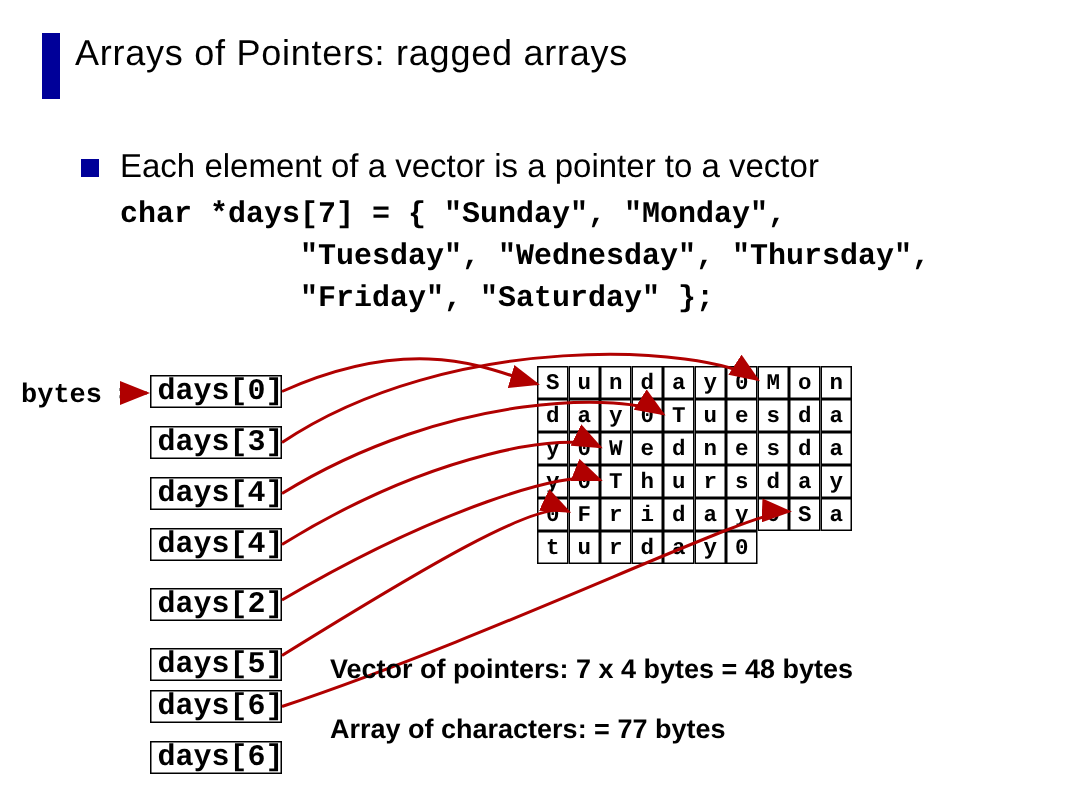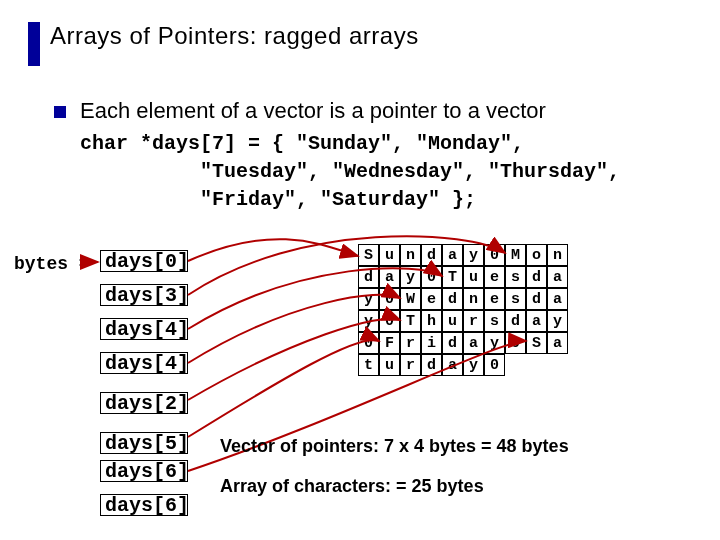--- a/index.html
+++ b/index.html
@@ -222,15 +222,15 @@
   <path d="M188,363 C 290,300 380,288 400,298" stroke="#b00000" stroke-width="2" fill="none" marker-end="url(#ah)"></path>
 
   <path d="M188,400 C 290,340 380,312 400,320" stroke="#b00000" stroke-width="2" fill="none" marker-end="url(#ah)"></path>
 
   <path d="M188,437 C 280,380 360,332 379,341" stroke="#b00000" stroke-width="2" fill="none" marker-end="url(#ah)"></path>
 
   <path d="M188,471 C 340,420 500,340 526,341" stroke="#b00000" stroke-width="2" fill="none" marker-end="url(#ah)"></path>
 </svg>
 
 <div class="summary s1">Vector of pointers: 7 x 4 bytes = 48 bytes</div>
-<div class="summary s2">Array of characters:  = 25 bytes</div>
+<div class="summary s2">Array of characters:  = 77 bytes</div>
 
 </div>
 
 </body></html>

